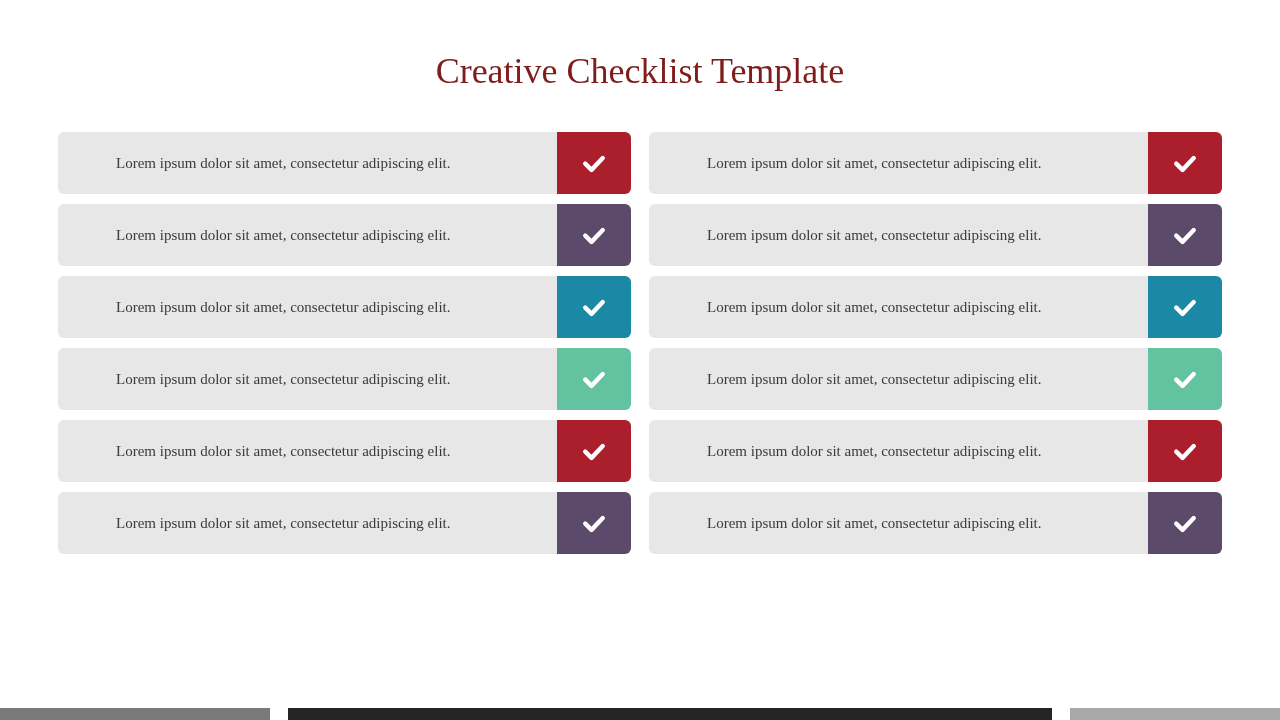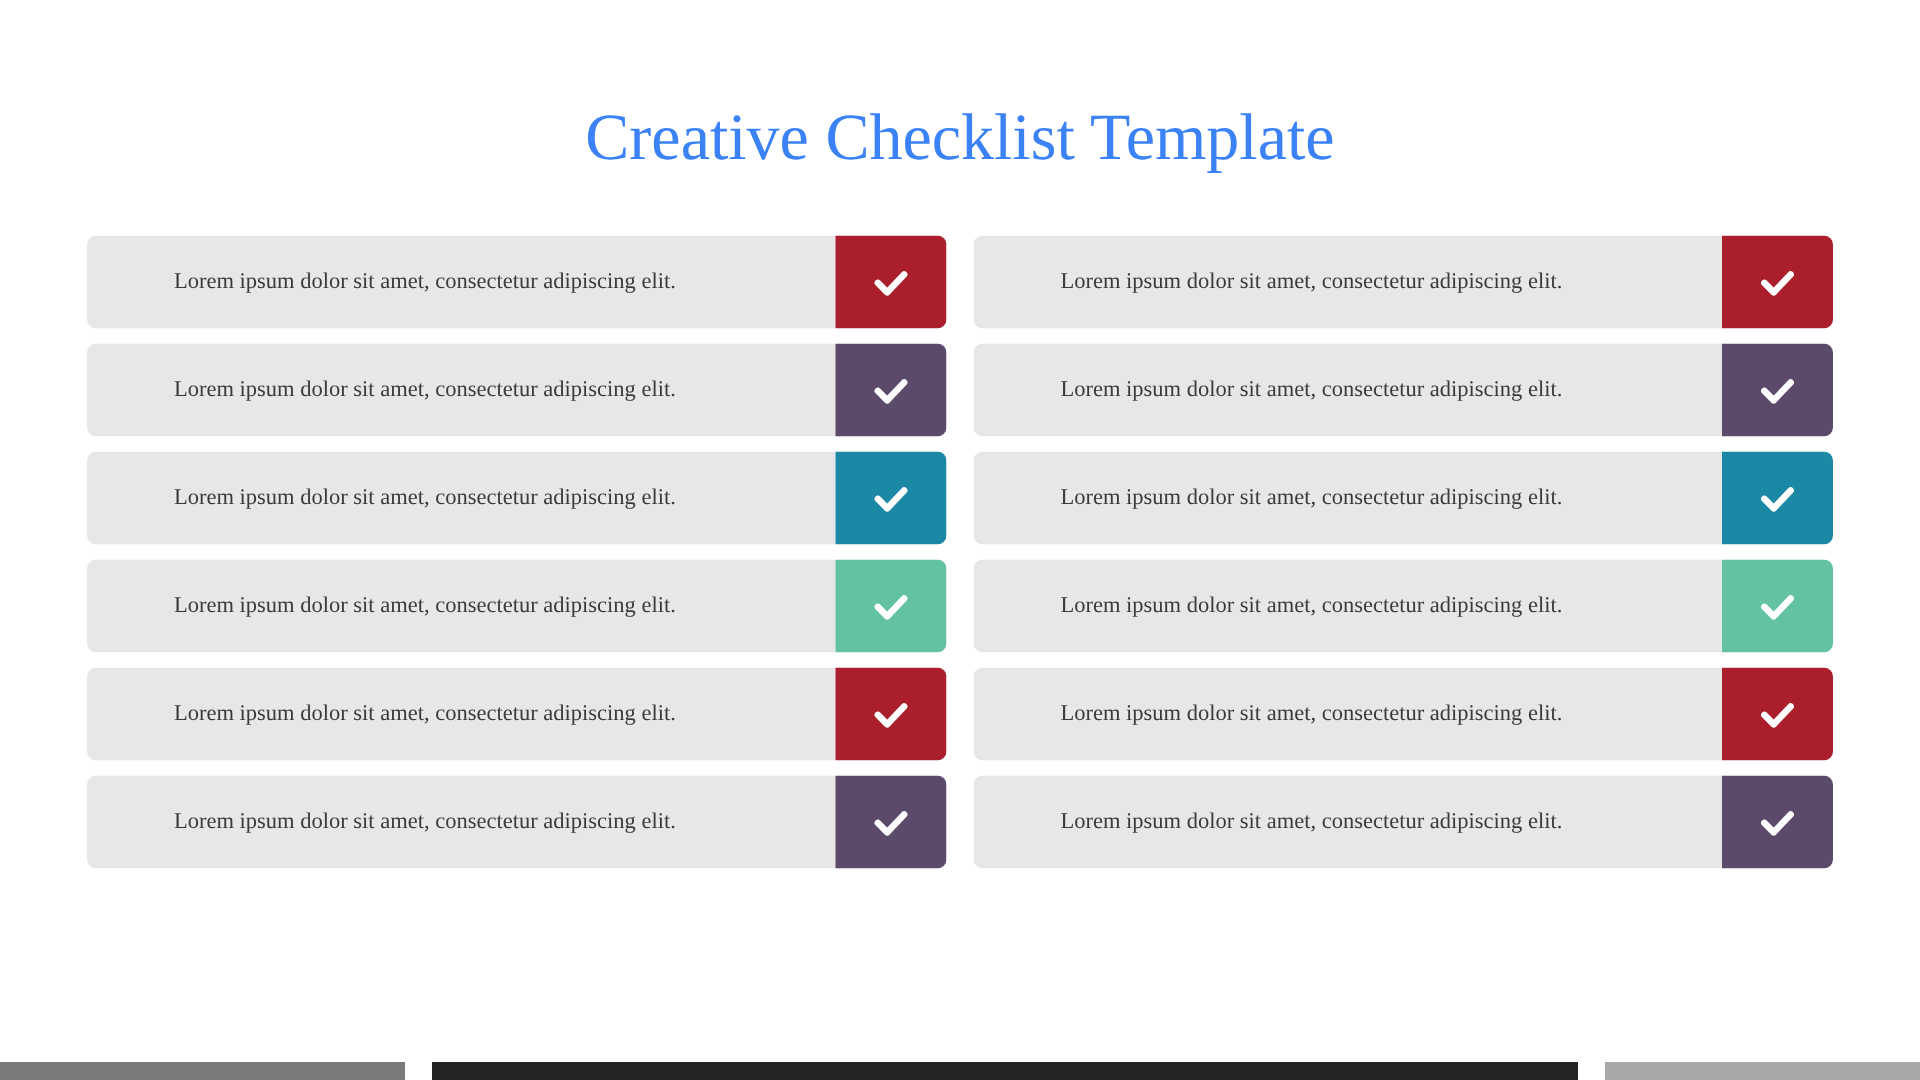--- a/index.html
+++ b/index.html
@@ -6,24 +6,24 @@
     body {
       width: 1280px;
       height: 720px;
       background: #ffffff;
       font-family: Georgia, 'Times New Roman', serif;
       position: relative;
       overflow: hidden;
     }
     .title {
       text-align: center;
-      font-size: 44px;
-      color: #3b82f6;
+      font-size: 36px;
+      color: #7f1d1d;
       font-weight: 400;
-      padding-top: 66px;
+      padding-top: 50px;
       padding-bottom: 40px;
     }
     .columns {
       display: flex;
       gap: 18px;
       padding: 0 58px;
     }
     .column {
       flex: 1;
       display: flex;

